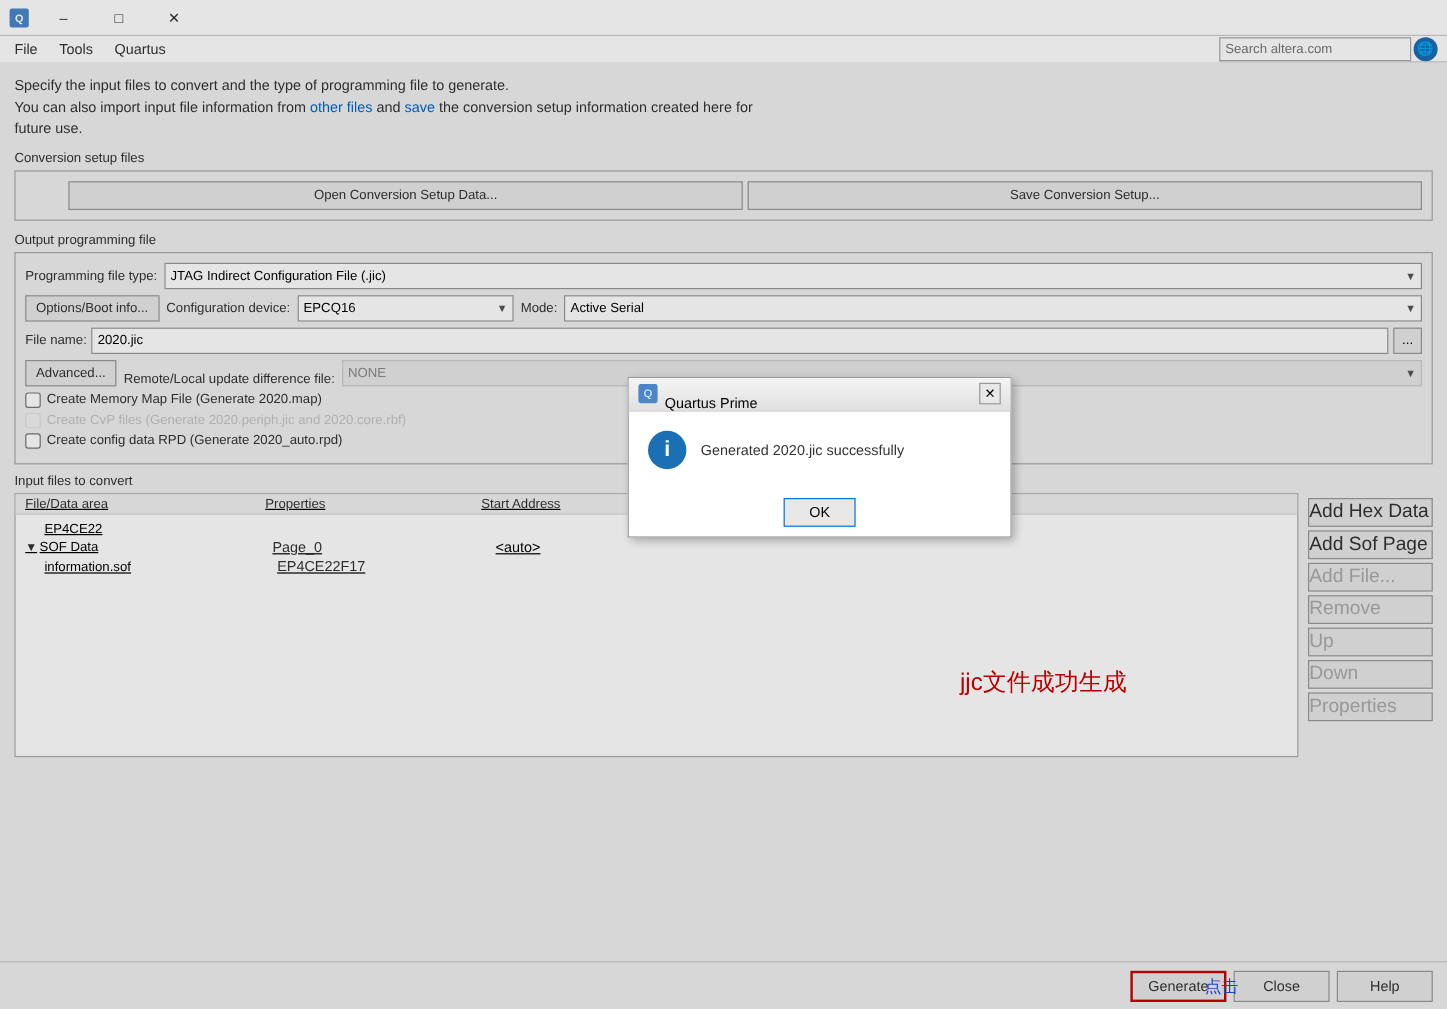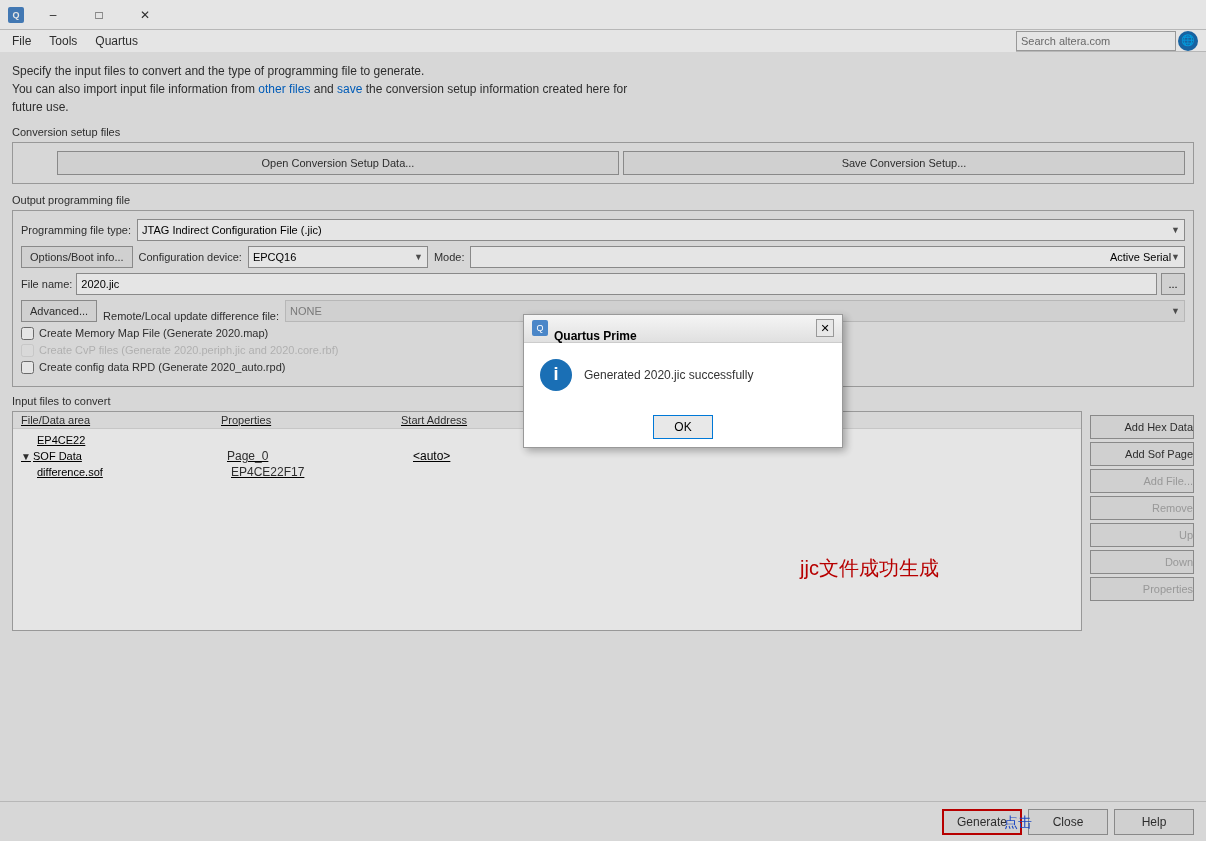--- a/index.html
+++ b/index.html
@@ -209,21 +209,21 @@
 
     .mode-dropdown {
       flex: 1;
       height: 22px;
       border: 1px solid #999;
       background: white;
       padding: 0 4px;
       font-size: 11px;
       display: flex;
       align-items: center;
-      justify-content: flex-end;
+      justify-content: space-between;
       cursor: pointer;
     }
 
     .file-name-row {
       display: flex;
       align-items: center;
       margin-bottom: 5px;
       gap: 4px;
     }
     .file-name-input {
@@ -288,23 +288,23 @@
       padding: 0 8px;
     }
     .col-file { width: 200px; }
     .col-props { width: 180px; }
     .col-addr { width: 150px; }
     .right-btn {
       height: 24px;
       background: #e8e8e8;
       border: 1px solid #999;
       cursor: pointer;
-      font-size: 11px;
-      color: #333;
-      text-align: right;
+      font-size: 16px;
+      color: #333;
+      text-align: left;
     }
     .right-btn.disabled {
       color: #aaa;
       cursor: default;
     }
 
     
     .bottom-bar {
       position: absolute;
       bottom: 0;
@@ -365,21 +365,21 @@
       margin-right: 6px;
       display: flex;
       align-items: center;
       justify-content: center;
       color: white;
       font-size: 9px;
     }
     .modal-title-text {
       flex: 1;
       font-size: 12px;
-      font-weight: bold;
+      font-weight: normal;
       margin-top: 16px;
     }
     .modal-close-btn {
       width: 18px;
       height: 18px;
       border: 1px solid #999;
       background: #e8e8e8;
       cursor: pointer;
       font-size: 11px;
       display: flex;
@@ -597,21 +597,21 @@
             </div>
             <div style="width:180px;">
               <span class="props-val">Page_0</span>
             </div>
             <div>
               <span>&lt;auto&gt;</span>
             </div>
           </div>
           <div class="child-node" style="display:flex; gap:6px;">
             <div style="width:188px;">
-              <span class="node-label">difference.sof</span>
+              <span class="node-label">information.sof</span>
             </div>
             <div>
               <span class="props-val">EP4CE22F17</span>
             </div>
           </div>
         </div>
       </div>
 
       <div style="position:absolute; right:0; top:0; width:108px; display:flex; flex-direction:column; gap:3px; padding:4px 0 4px 4px;">
         <button class="right-btn">Add Hex Data</button>

